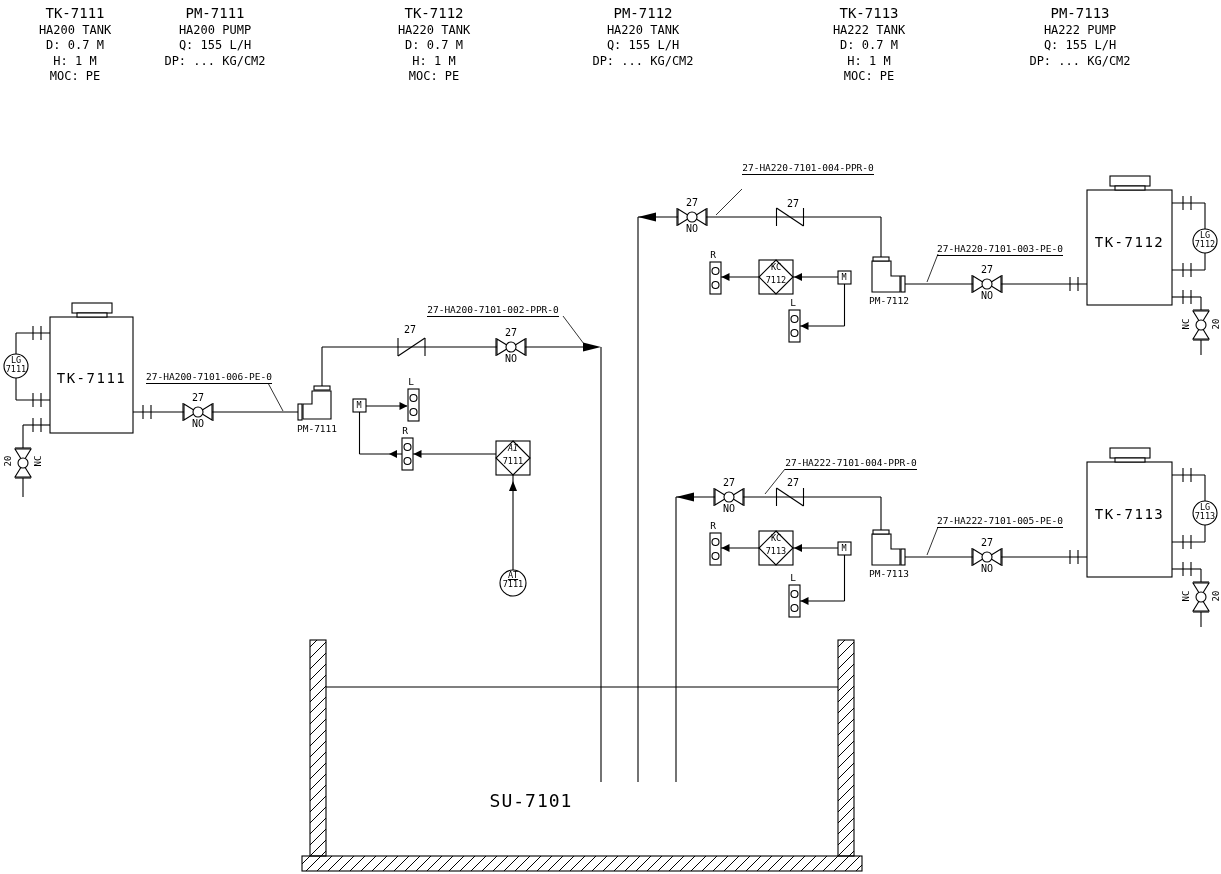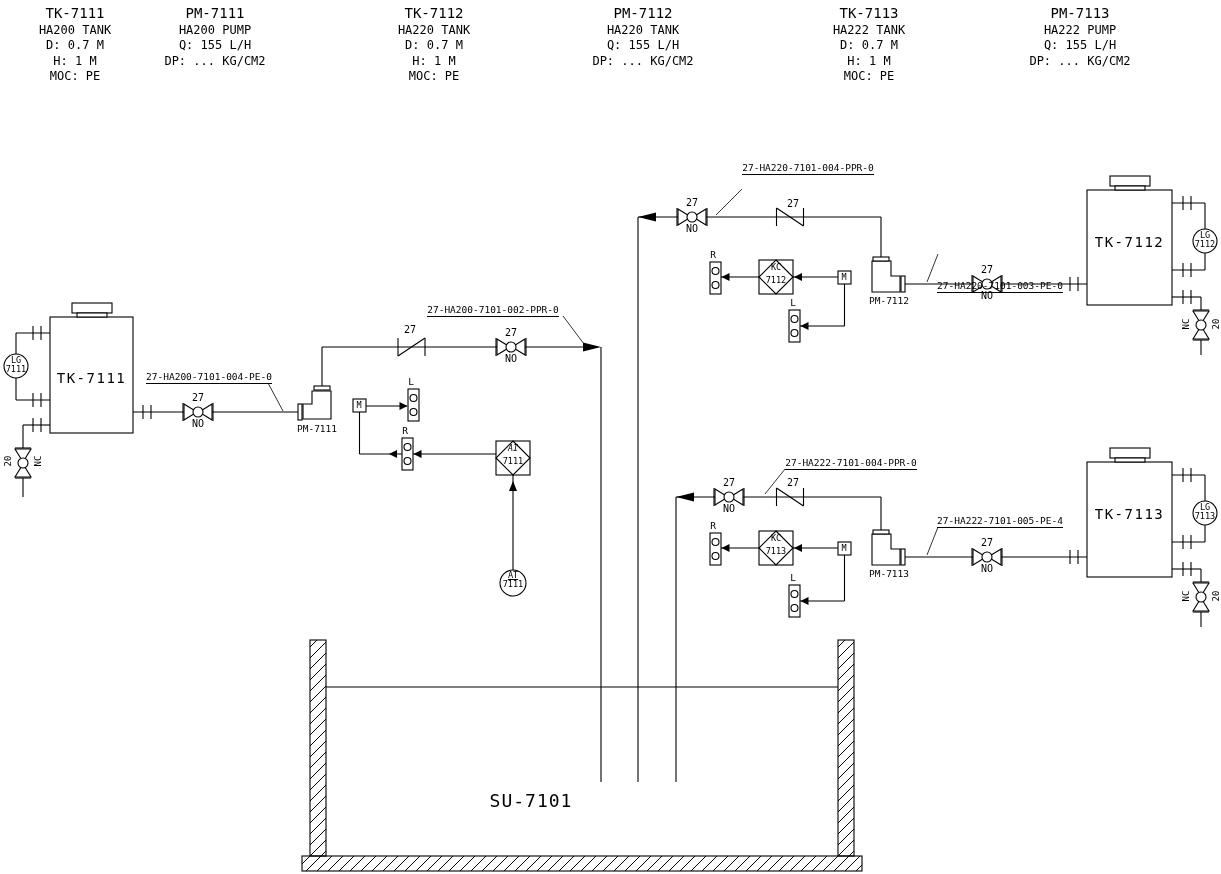--- a/index.html
+++ b/index.html
@@ -260,25 +260,25 @@
 </div>
 
 <div class="t tank-tag" style="left:50px;top:370px;width:83px;">TK-7111</div>
 <div class="t tank-tag" style="left:1087px;top:234px;width:85px;">TK-7112</div>
 <div class="t tank-tag" style="left:1087px;top:506px;width:85px;">TK-7113</div>
 <div class="t pump-tag" style="left:277px;top:423px;width:80px;">PM-7111</div>
 <div class="t pump-tag" style="left:849px;top:295px;width:80px;">PM-7112</div>
 <div class="t pump-tag" style="left:849px;top:568px;width:80px;">PM-7113</div>
 <div class="t sump-tag" style="left:481px;top:790px;width:100px;">SU-7101</div>
 
-<div class="t lbl" style="left:146px;top:371px;width:126px;">27-HA200-7101-004-PE-0</div>
+<div class="t lbl" style="left:146px;top:371px;width:126px;">27-HA200-7101-006-PE-0</div>
 <div class="t lbl" style="left:427px;top:304px;width:132px;">27-HA200-7101-002-PPR-0</div>
-<div class="t lbl" style="left:937px;top:243px;width:126px;margin-top:37px;">27-HA220-7101-003-PE-0</div>
+<div class="t lbl" style="left:937px;top:243px;width:126px;">27-HA220-7101-003-PE-0</div>
 <div class="t lbl" style="left:742px;top:162px;width:132px;">27-HA220-7101-004-PPR-0</div>
-<div class="t lbl" style="left:937px;top:515px;width:126px;">27-HA222-7101-005-PE-4</div>
+<div class="t lbl" style="left:937px;top:515px;width:126px;">27-HA222-7101-005-PE-0</div>
 <div class="t lbl" style="left:785px;top:457px;width:132px;">27-HA222-7101-004-PPR-0</div>
 
 <div class="t vt" style="left:186px;top:392px;width:24px;">27</div>
 <div class="t vt" style="left:186px;top:418px;width:24px;">NO</div>
 <div class="t vt" style="left:499px;top:327px;width:24px;">27</div>
 <div class="t vt" style="left:499px;top:353px;width:24px;">NO</div>
 <div class="t vt" style="left:680px;top:197px;width:24px;">27</div>
 <div class="t vt" style="left:680px;top:223px;width:24px;">NO</div>
 <div class="t vt" style="left:975px;top:264px;width:24px;">27</div>
 <div class="t vt" style="left:975px;top:290px;width:24px;">NO</div>

